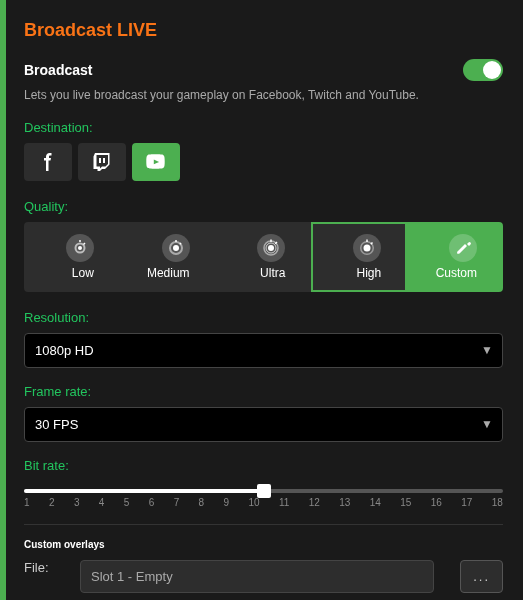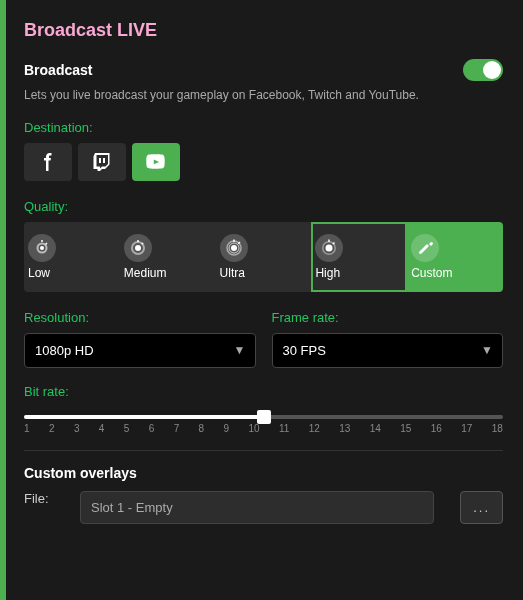--- a/index.html
+++ b/index.html
@@ -29,21 +29,21 @@
 
     
     .main-content::-webkit-scrollbar { width: 6px; }
     .main-content::-webkit-scrollbar-track { background: #2a2a2a; }
     .main-content::-webkit-scrollbar-thumb { background: #555; border-radius: 3px; }
 
     .page-title {
       font-size: 18px;
       font-weight: 700;
       margin-bottom: 18px;
-      color: #f9a8d4;
+      color: #f97316;
     }
 
     .section-row {
       display: flex;
       align-items: center;
       justify-content: space-between;
       margin-bottom: 6px;
     }
 
     .section-label {
@@ -114,30 +114,30 @@
 
     
     .quality-row {
       display: flex;
       gap: 0;
       margin-bottom: 18px;
     }
 
     .quality-btn {
       flex: 1;
-      padding: 10px 2px;
+      padding: 10px 24px;
       background: #2d2d2d;
       border: 2px solid transparent;
       color: #fff;
       cursor: pointer;
       text-align: center;
       font-size: 12px;
       display: flex;
       flex-direction: column;
-      align-items: flex-start;
+      align-items: flex-end;
       gap: 4px;
     }
 
     .quality-btn:first-child { border-radius: 4px 0 0 4px; }
     .quality-btn:last-child { border-radius: 0 4px 4px 0; }
 
     .quality-btn.selected-outline {
       border: 2px solid #4caf50;
       background: #2d2d2d;
     }
@@ -160,20 +160,21 @@
 
     .quality-btn.selected-fill .quality-icon {
       background: rgba(255,255,255,0.2);
     }
 
     
     .two-col-row {
       display: flex;
       gap: 16px;
       margin-bottom: 16px;
+      flex-direction: column;
     }
 
     .col-field {
       flex: 1;
     }
 
     .select-wrapper {
       position: relative;
       width: 100%;
     }
@@ -267,21 +268,21 @@
     }
 
     
     .overlays-section {
       border-top: 1px solid #333;
       padding-top: 14px;
     }
 
     .overlays-title {
       font-weight: 700;
-      font-size: 14px;
+      font-size: 10px;
       margin-bottom: 10px;
     }
 
     .file-row {
       display: flex;
       align-items: flex-start;
       gap: 26px;
     }
 
     .file-label {

